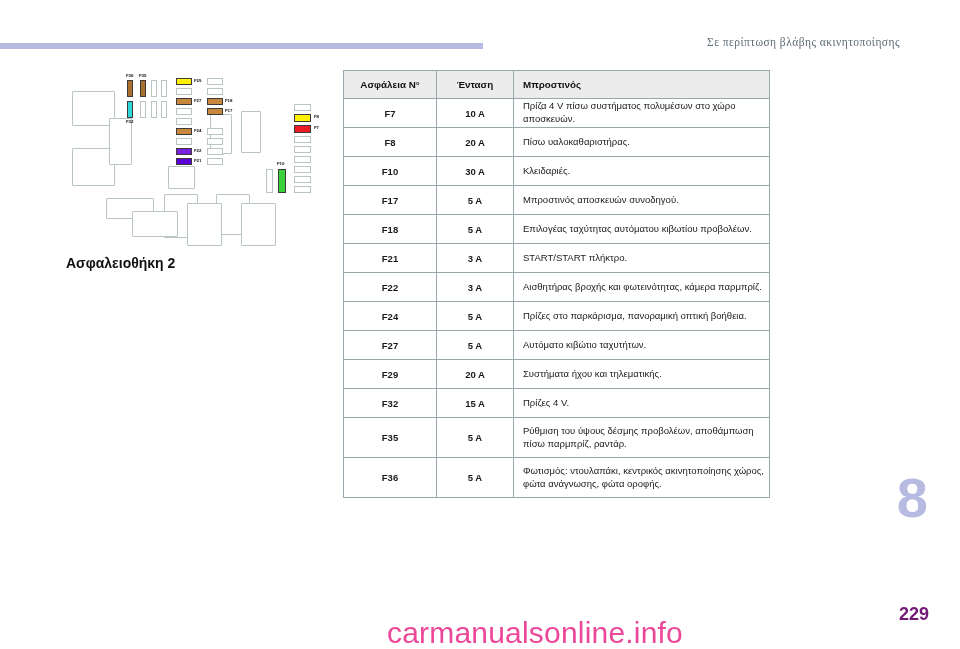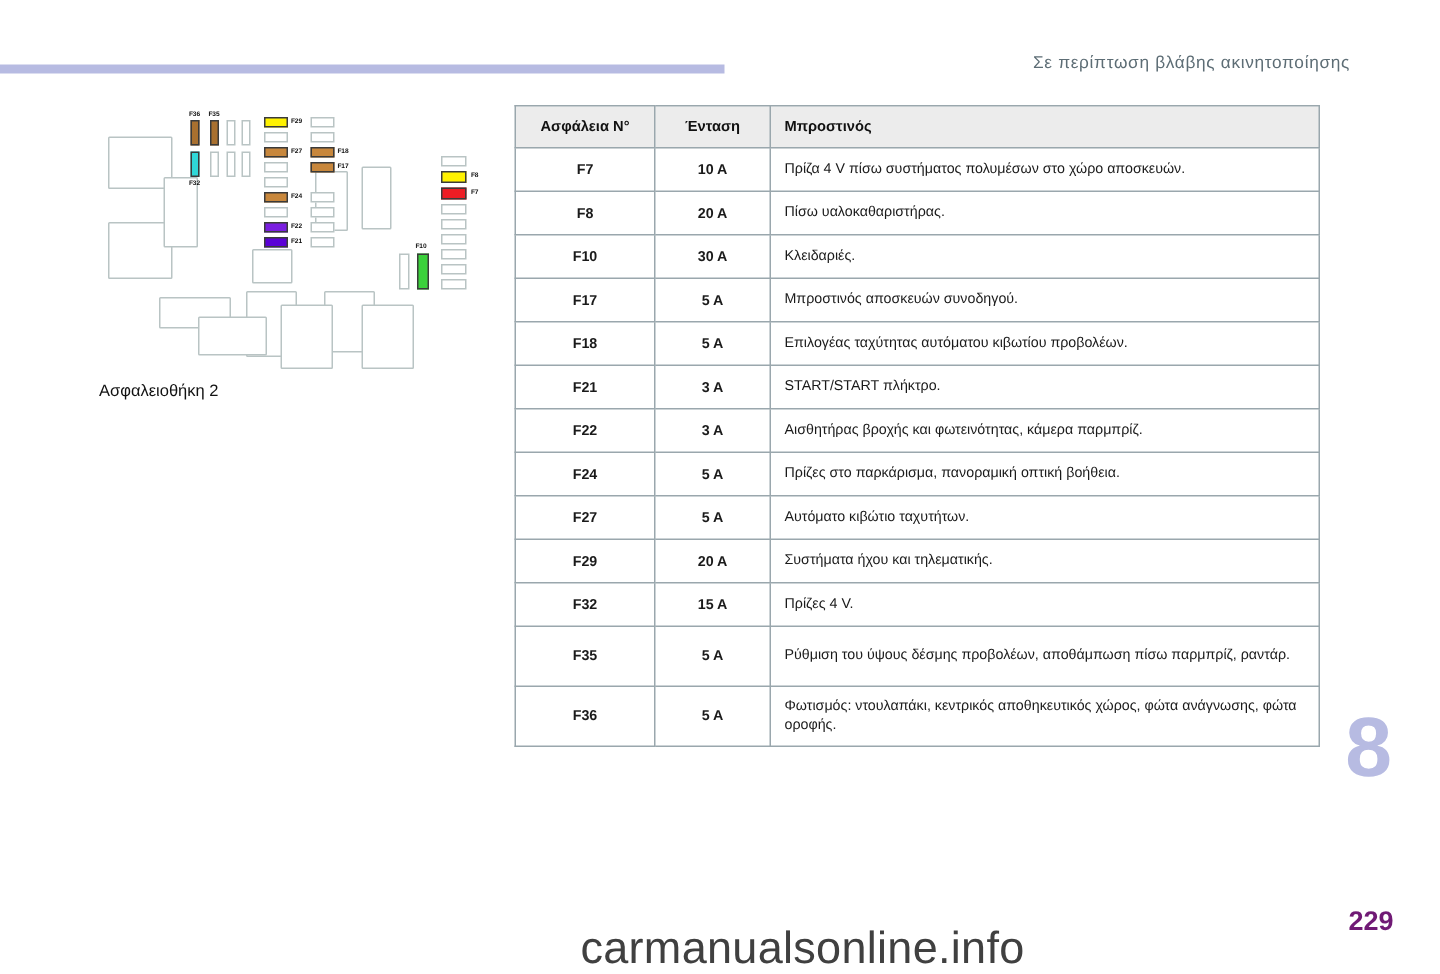--- a/index.html
+++ b/index.html
@@ -26,20 +26,21 @@
     background: #b7bbe2;
   }
   #header-title {
     position: absolute;
     right: 60px;
     top: 36px;
     font-size: 11.5px;
     color: #5d6d75;
     letter-spacing: .45px;
     white-space: nowrap;
+    font-family: Liberation Serif, serif;
   }
 
   
   #chapter-number {
     position: absolute;
     right: 32px;
     top: 470px;
     font-size: 56px;
     font-weight: bold;
     color: #b7bbe2;
@@ -57,21 +58,21 @@
   }
 
   
   #watermark {
     position: absolute;
     left: 0;
     right: 0;
     top: 616px;
     text-align: center;
     font-size: 30px;
-    color: #404040;
+    color: #ec4899;
     letter-spacing: .2px;
     padding-left: 110px;
   }
 
   
   #figure {
     position: absolute;
     left: 66px;
     top: 66px;
     width: 262px;
@@ -101,31 +102,31 @@
     font-weight: bold;
     color: #111;
     white-space: nowrap;
     line-height: 1;
     letter-spacing: -.1px;
   }
   #figure-caption {
     position: absolute;
     left: 66px;
     top: 255px;
-    font-size: 11px;
-    font-weight: normal;
+    font-size: 14px;
+    font-weight: bold;
     color: #111;
   }
 
   
   #fuse-table {
     position: absolute;
     left: 343px;
     top: 70px;
-    width: 537px;
+    width: 427px;
     border-collapse: collapse;
     font-size: 9.5px;
   }
   #fuse-table th,
   #fuse-table td {
     border: 1px solid #9aa7ad;
     padding: 0;
     vertical-align: middle;
   }
   #fuse-table thead th {
@@ -298,20 +299,20 @@
       <td class="col-func">Πρίζες 4 V.</td>
     </tr>
     <tr class="two-line">
       <td class="col-no">F35</td>
       <td class="col-amp">5 A</td>
       <td class="col-func">Ρύθμιση του ύψους δέσμης προβολέων, αποθάμπωση πίσω παρμπρίζ, ραντάρ.</td>
     </tr>
     <tr class="two-line">
       <td class="col-no">F36</td>
       <td class="col-amp">5 A</td>
-      <td class="col-func">Φωτισμός: ντουλαπάκι, κεντρικός αποθηκευτικός χώρος, φώτα ανάγνωσης, φώτα οροφής.</td>
+      <td class="col-func">Φωτισμός: ντουλαπάκι, κεντρικός ακινητοποίησης χώρος, φώτα ανάγνωσης, φώτα οροφής.</td>
     </tr>
   </tbody>
 </table>
 
 <div id="chapter-number">8</div>
 <div id="page-number">229</div>
 <div id="watermark">carmanualsonline.info</div>
 
 </body></html>

